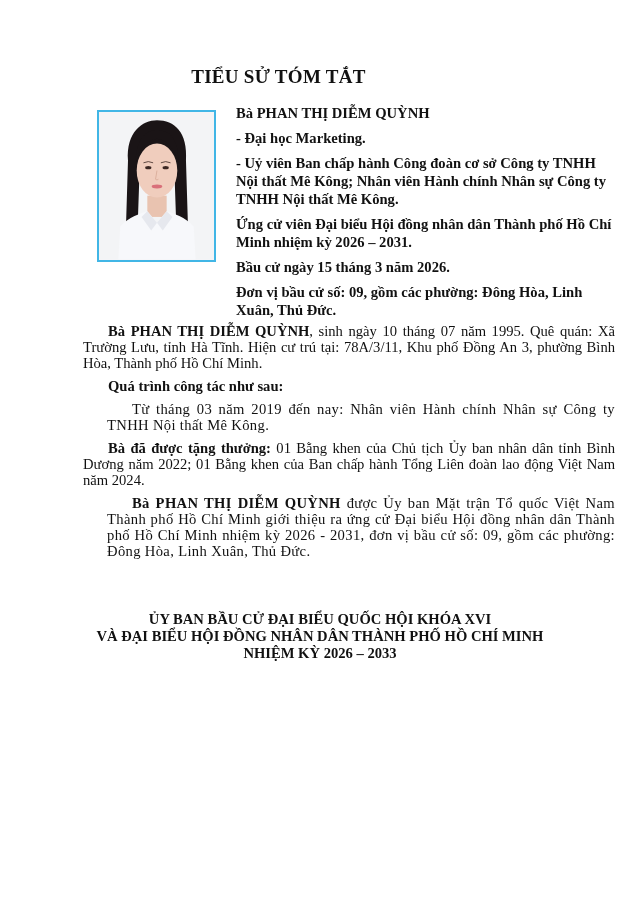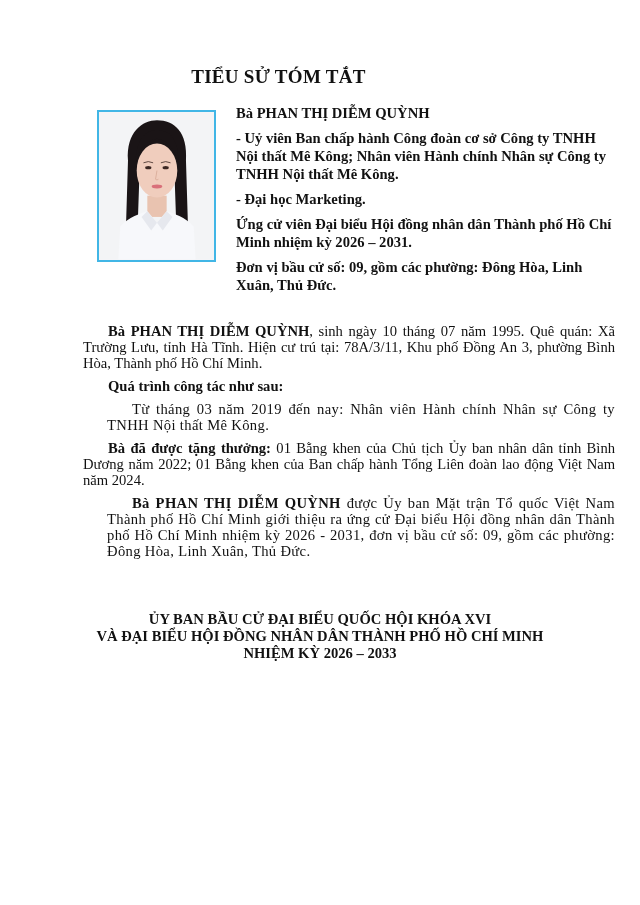--- a/index.html
+++ b/index.html
@@ -86,23 +86,24 @@
       <ellipse cx="60" cy="76.5" rx="5.5" ry="2" fill="#d9707a"></ellipse>
 
       <path d="M20 152 L22 118 C30 108 44 104 50 102 L60 114 L70 102 C76 104 90 108 98 118 L100 152 Z" fill="#f7f8fb"></path>
       <path d="M50 102 L60 114 L54 122 L44 108 Z" fill="#e6e8ee"></path>
       <path d="M70 102 L60 114 L66 122 L76 108 Z" fill="#e6e8ee"></path>
     </svg>
   </div>
 
   <div class="info-block">
     <p>Bà PHAN THỊ DIỄM QUỲNH</p>
+    <p>- Đại học Marketing.</p>
     <p>- Uỷ viên Ban chấp hành Công đoàn cơ sở Công ty TNHH Nội thất Mê Kông; Nhân viên Hành chính Nhân sự Công ty TNHH Nội thất Mê Kông.</p>
-    <p>- Đại học Marketing.</p>
     <p>Ứng cử viên Đại biểu Hội đồng nhân dân Thành phố Hồ Chí Minh nhiệm kỳ 2026 – 2031.</p>
+    <p>Bầu cử ngày 15 tháng 3 năm 2026.</p>
     <p>Đơn vị bầu cử số: 09, gồm các phường: Đông Hòa, Linh Xuân, Thủ Đức.</p>
   </div>
 
   <div class="body-block">
     <p><b>Bà PHAN THỊ DIỄM QUỲNH</b><span>, sinh ngày 10 tháng 07 năm 1995. Quê quán: Xã Trường Lưu, tỉnh Hà Tĩnh. Hiện cư trú tại: 78A/3/11, Khu phố Đồng An 3, phường Bình Hòa, Thành phố Hồ Chí Minh.</span></p>
     <p><b>Quá trình công tác như sau:</b></p>
     <p class="spaced">Từ tháng 03 năm 2019 đến nay: Nhân viên Hành chính Nhân sự Công ty TNHH Nội thất Mê Kông.</p>
     <p><b>Bà đã được tặng thưởng:</b><span> 01 Bằng khen của Chủ tịch Ủy ban nhân dân tỉnh Bình Dương năm 2022; 01 Bằng khen của Ban chấp hành Tổng Liên đoàn lao động Việt Nam năm 2024.</span></p>
     <p class="spaced"><b>Bà PHAN THỊ DIỄM QUỲNH</b><span> được Ủy ban Mặt trận Tổ quốc Việt Nam Thành phố Hồ Chí Minh giới thiệu ra ứng cử Đại biểu Hội đồng nhân dân Thành phố Hồ Chí Minh nhiệm kỳ 2026 - 2031, đơn vị bầu cử số: 09, gồm các phường: Đông Hòa, Linh Xuân, Thủ Đức.</span></p>
   </div>

